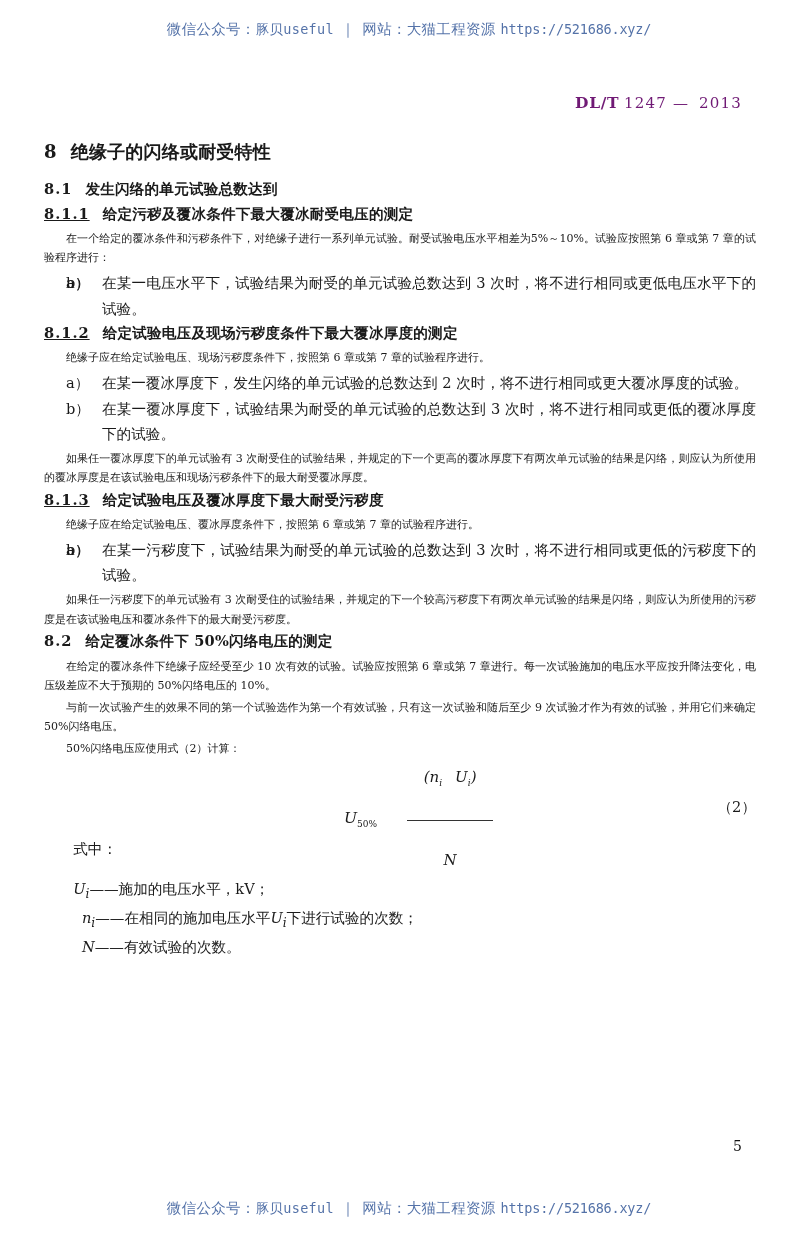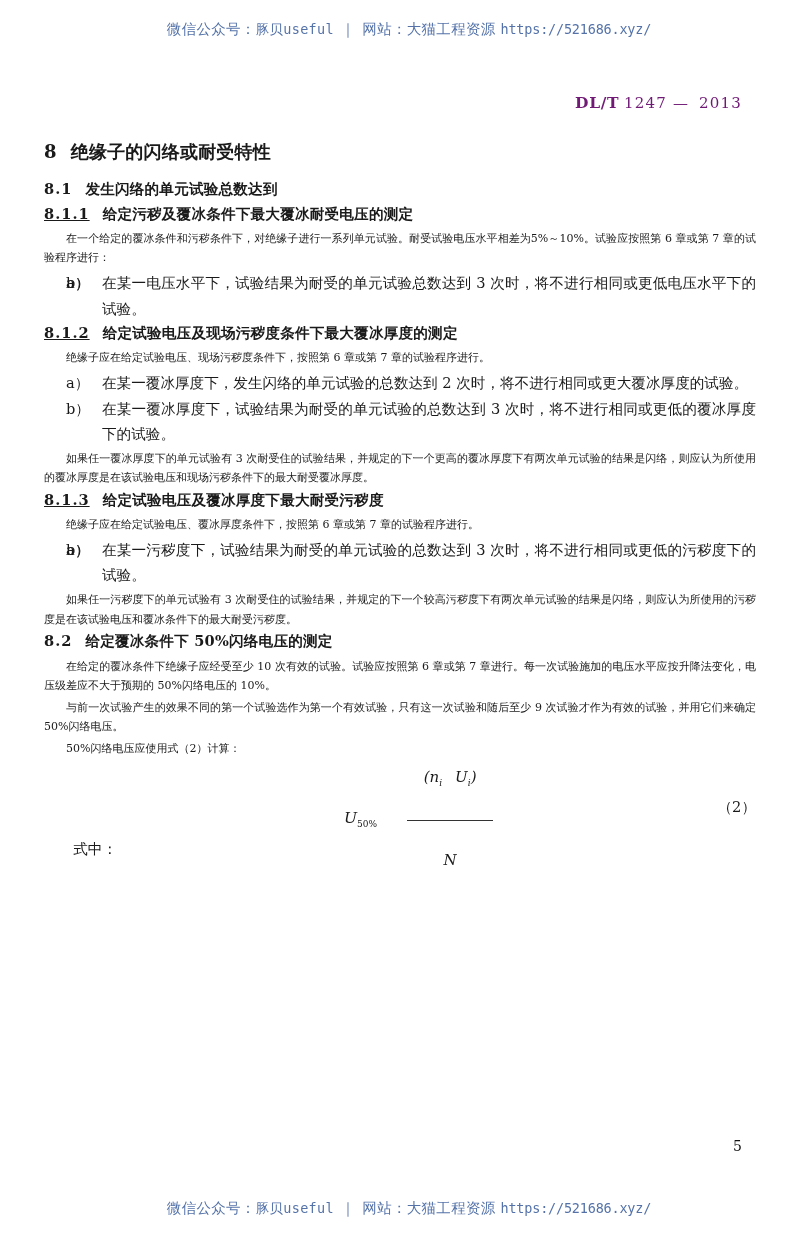--- a/index.html
+++ b/index.html
@@ -295,20 +295,31 @@
         <span class="frac">
           <span class="numer"><span>(</span><span>n</span><sub>i</sub><span class="gap"></span><span>U</span><sub>i</sub><span>)</span></span>
           <span class="bar"></span>
           <span class="denom">N</span>
         </span>
       </div>
       <div class="eqno">（2）</div>
     </div>
 
     <p class="shi-zhong">式中：</p>
+    <ul class="deflist">
+      <li>
+        <span class="sym">U</span><sub class="sym">i</sub><span>——施加的电压水平，kV；</span>
+      </li>
+      <li class="lvl2">
+        <span class="sym">n</span><sub class="sym">i</sub><span>——在相同的施加电压水平</span><span class="sym">U</span><sub class="sym">i</sub><span>下进行试验的次数；</span>
+      </li>
+      <li class="lvl2">
+        <span class="sym">N</span><span>——有效试验的次数。</span>
+      </li>
+    </ul>
 
   </div>
 
   <div class="pageno">5</div>
 
   <div class="watermark" id="watermark-bottom">
     <span>微信公众号：</span><span class="ascii">豚贝useful</span><span class="sep">｜</span><span>网站：</span><span>大猫工程资源</span>&nbsp;<span class="url">https://521686.xyz/</span>
   </div>
 
 </div>

